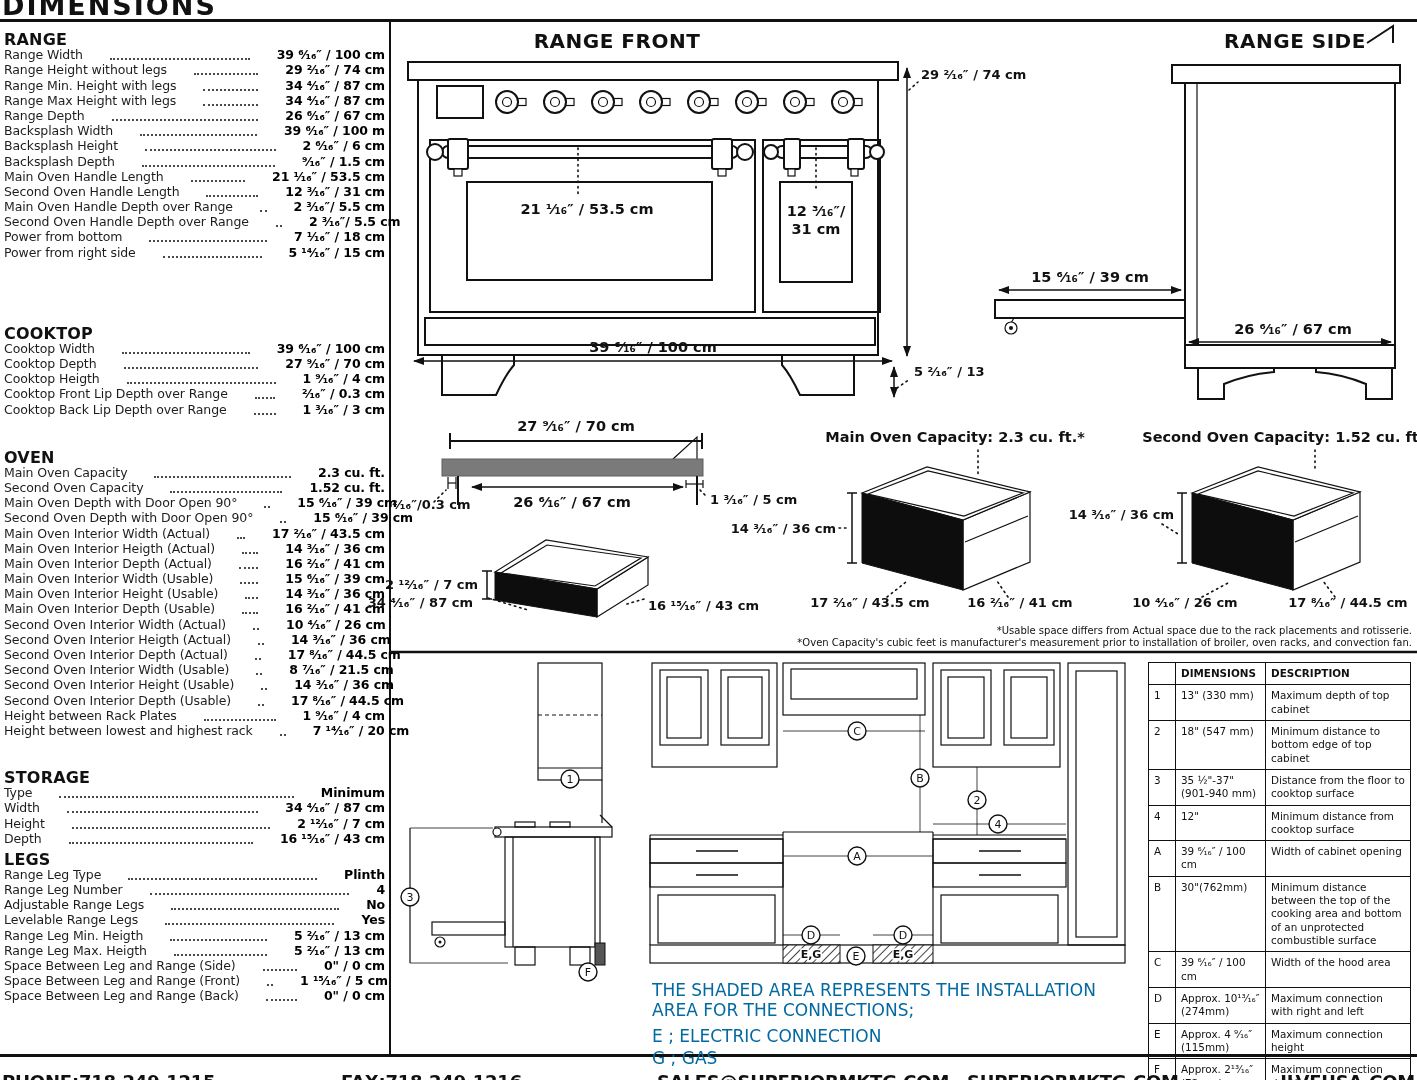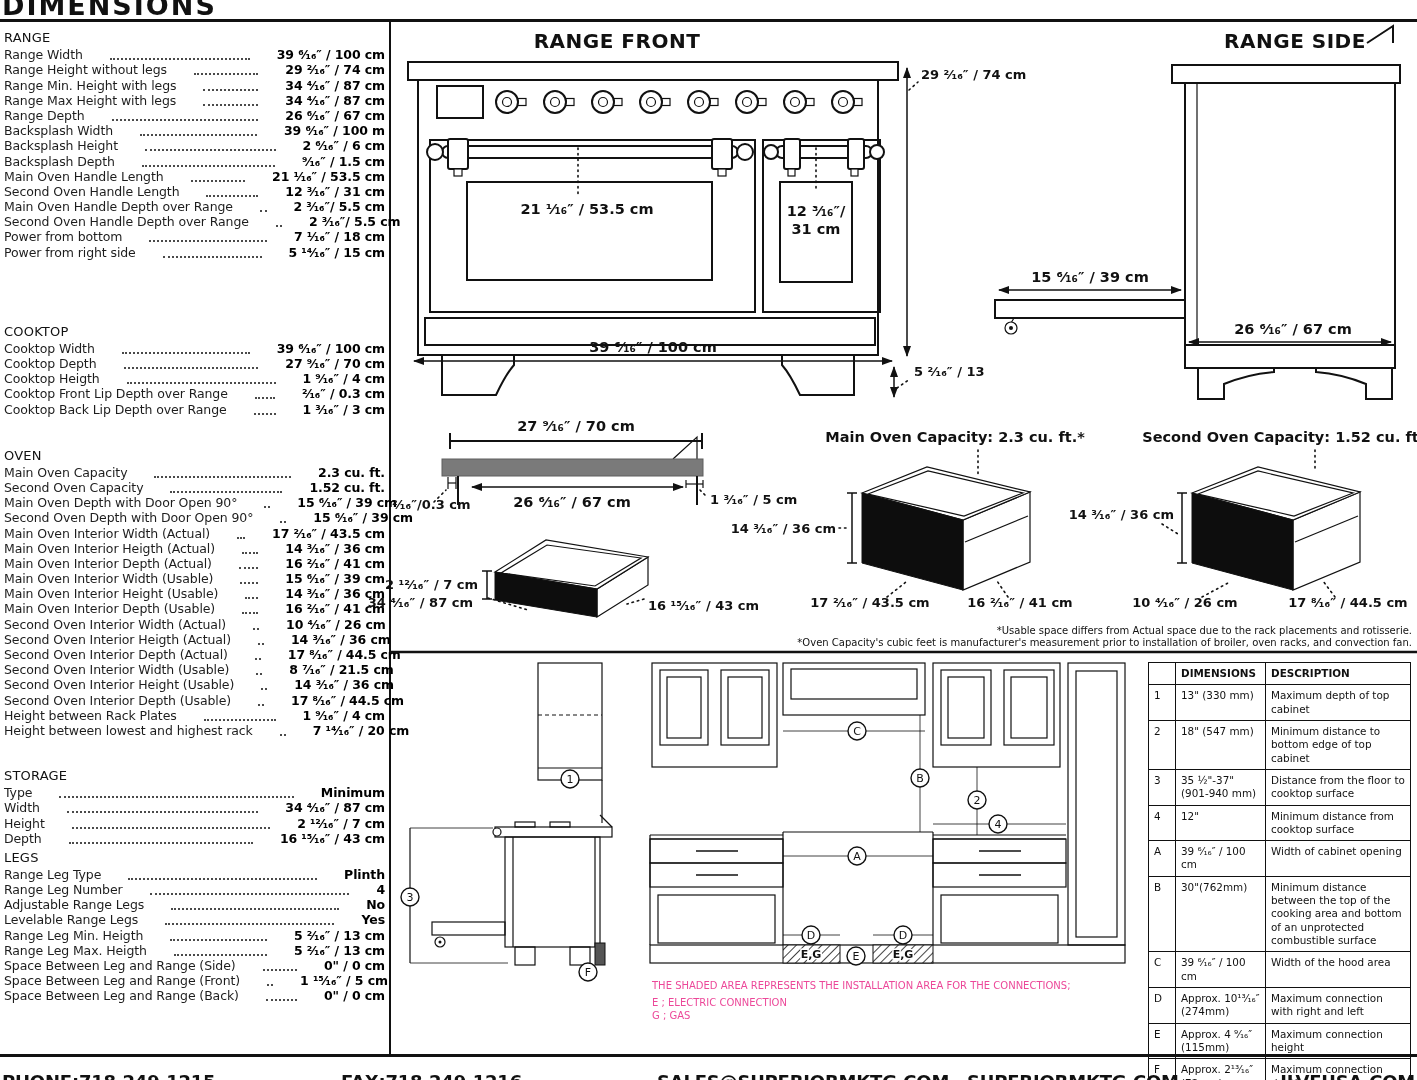--- a/index.html
+++ b/index.html
@@ -6,21 +6,21 @@
   body{width:1417px;height:1080px;position:relative;font-family:"DejaVu Sans","Liberation Sans",sans-serif;color:#111;overflow:hidden;}
   .abs{position:absolute;}
   
   #top-rule{left:0;top:19px;width:1417px;height:3px;background:#111;}
   #vert-rule{left:389px;top:19px;width:2px;height:1036px;background:#111;}
   #footer-rule{left:0;top:1054px;width:1417px;height:3px;background:#111;}
   
   #page-title{left:2px;top:-7px;font-size:27px;font-weight:bold;letter-spacing:2px;line-height:26px;}
   
   #spec-col{left:4px;top:30px;width:381px;}
-  .spec h3{margin:0 0 1px 0;font-size:13px;font-weight:normal;letter-spacing:.2px;height:16px;}
+  .spec h3{margin:0 0 1px 0;font-size:16px;font-weight:bold;letter-spacing:.2px;height:16px;}
   .s-cooktop{margin-top:64px;} .s-oven{margin-top:31px;} .s-storage{margin-top:30px;} .s-legs{margin-top:4px;}
   .srow{display:flex;align-items:flex-end;height:15.2px;font-size:12.5px;letter-spacing:-0.1px;white-space:nowrap;gap:24px;}
   .srow .lbl{color:#1d1d1d;}
   .srow .dots{flex:1;border-bottom:2px dotted #4a4a4a;margin:0 3px 2px 3px;min-width:6px;}
   .srow .val{font-weight:bold;color:#000;}
   
   svg{position:absolute;overflow:visible;}
   svg text{font-family:"DejaVu Sans","Liberation Sans",sans-serif;fill:#111;}
   .draw-title{font-size:20px;font-weight:bold;letter-spacing:.5px;}
   .big-label{font-size:14.5px;font-weight:bold;}
@@ -34,21 +34,21 @@
   .ln15{stroke:#111;stroke-width:1.5;fill:none;}
   .wh{fill:#fff;stroke:#111;stroke-width:2;}
   .wh1{fill:#fff;stroke:#111;stroke-width:1.2;}
   .blk{fill:#0d0d0d;stroke:#111;stroke-width:1;}
   .gray{fill:#7a7a7a;stroke:#5e5e5e;stroke-width:1;}
   .dim{stroke:#111;stroke-width:1.5;fill:none;}
   .dot{stroke:#111;stroke-width:1.6;fill:none;stroke-dasharray:1.5 4;stroke-linecap:round;}
   .dash{stroke:#111;stroke-width:1;fill:none;stroke-dasharray:4 3;}
   .co-circle{fill:#fff;stroke:#111;stroke-width:1.4;}
   
-  #conn-text{left:652px;top:980px;width:480px;font-size:10px;color:#ec4899;}
+  #conn-text{left:652px;top:980px;width:480px;font-size:17px;color:#0369a1;}
   #conn-text .l1{margin-bottom:6px;}
   #conn-text .l2{margin-bottom:2px;}
   
   #dim-table{position:absolute;left:1148px;top:662px;width:263px;border-collapse:collapse;font-size:10.4px;line-height:1.28;table-layout:fixed;}
   #dim-table th,#dim-table td{border:1.3px solid #111;padding:4px 5px;vertical-align:top;text-align:left;font-weight:normal;}
   #dim-table th{font-weight:bold;font-size:10.4px;}
   #dim-table td.ref{text-align:left;}
   
   .foot{top:1059px;font-size:18px;font-weight:bold;letter-spacing:-0.2px;white-space:nowrap;margin-top:12px;}
 </style>

